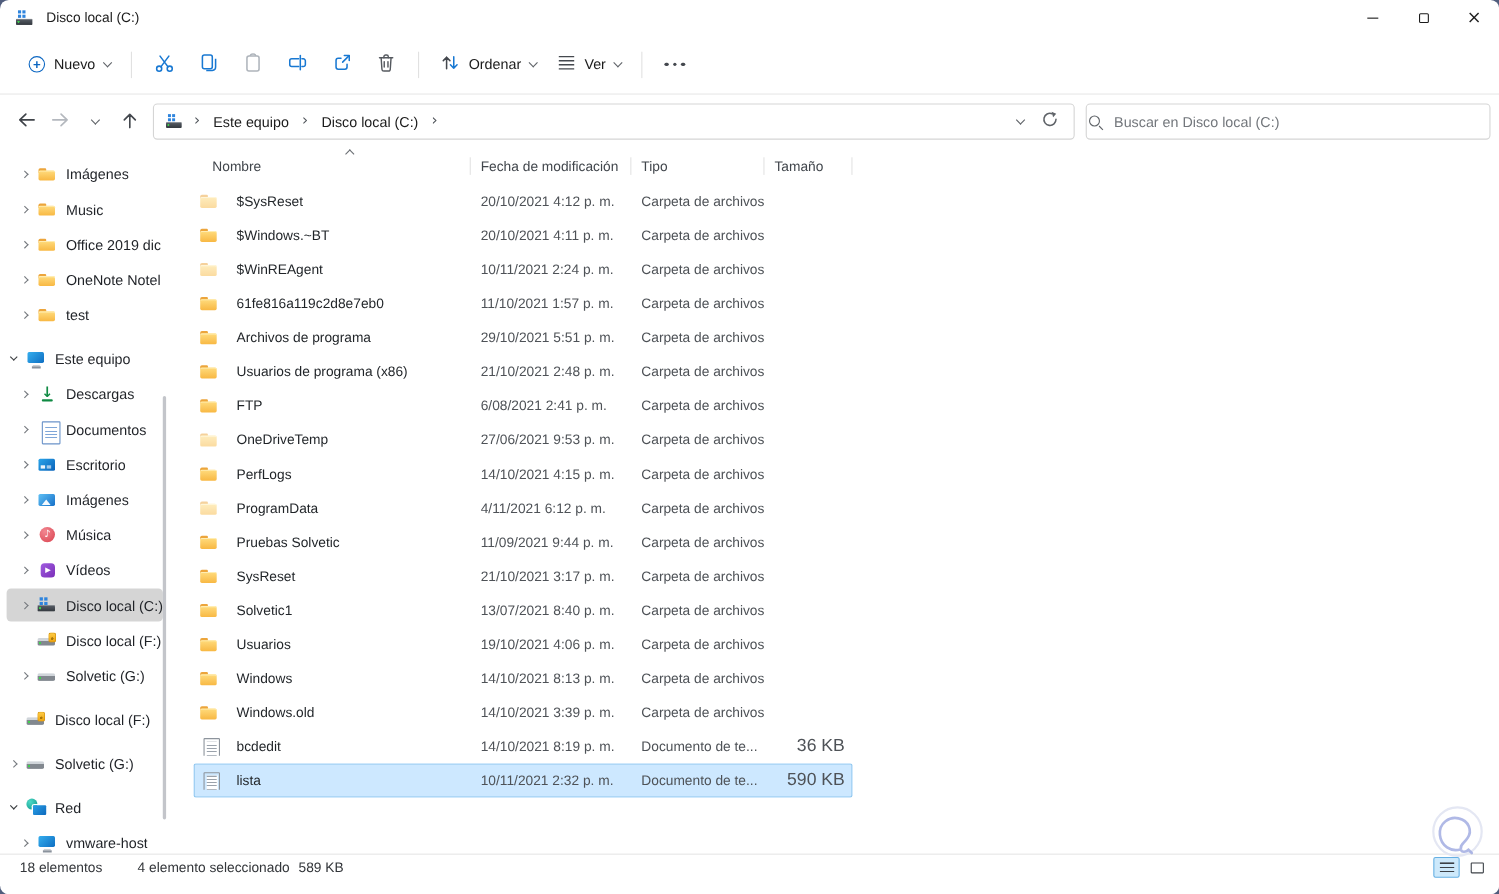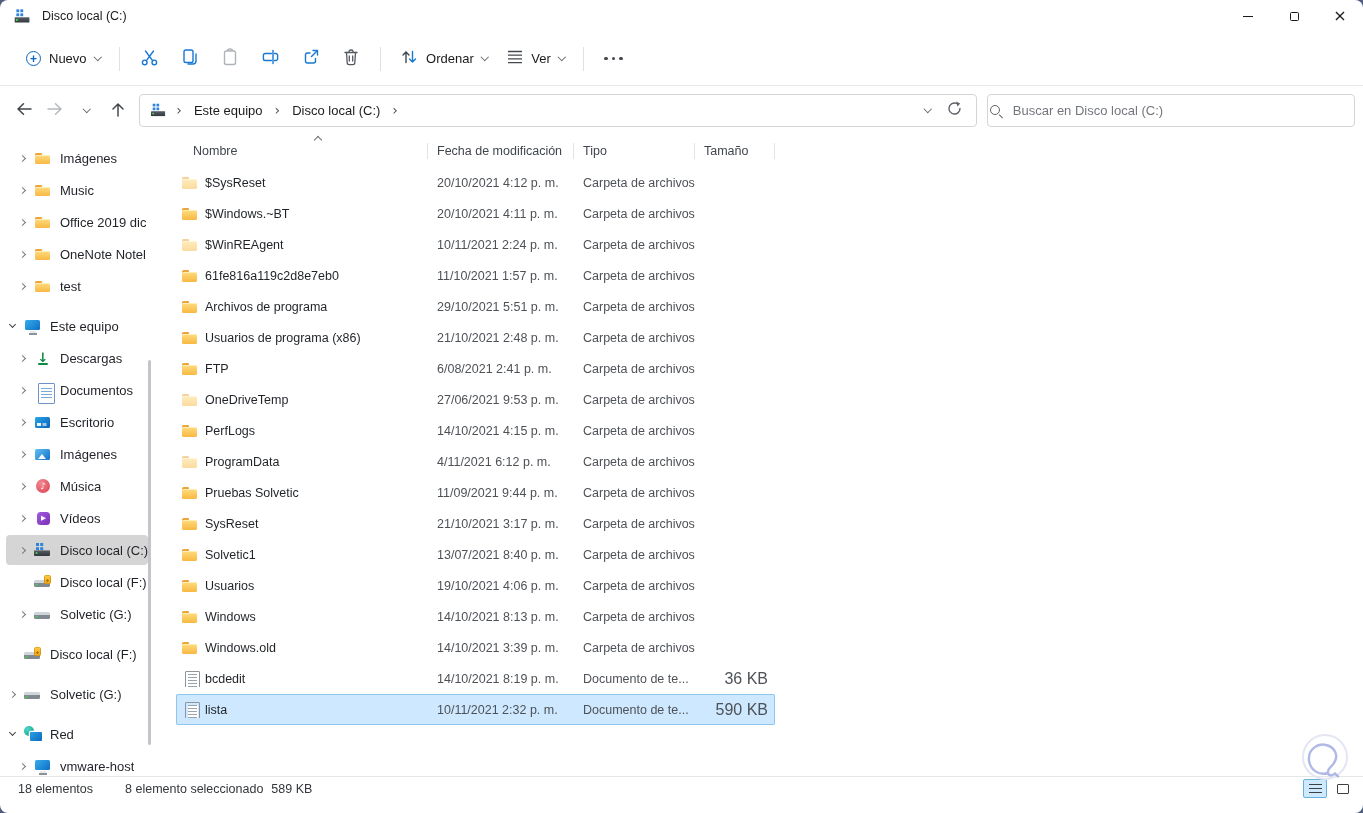--- a/index.html
+++ b/index.html
@@ -113,21 +113,21 @@
   .hdr-cell { position:relative; font-size:12.5px; color:#41464c; height:100%; display:flex; align-items:center; cursor:default; }
   .hdr-cell::after { content:""; position:absolute; right:0; top:8px; width:1px; height:16px; background:#e3e3e3; }
   .hdr-name { padding-left:17px; }
   .hdr-cell.pad { padding-left:9px; }
   .hdr-size { padding-left:9px; }
   .sort-caret { position:absolute; left:139px; top:2px; width:6px; height:6px;
                 border-right:1.3px solid #6a6e73; border-bottom:1.3px solid #6a6e73; transform:rotate(-135deg); }
   .rows { margin-left:16px; width:599px; }
   .frow { display:grid; grid-template-columns:252px 146px 121px 80px; height:31px; align-items:center; border-radius:2px; cursor:default; }
   .frow.selected { background:#cde8ff; box-shadow:0 0 0 1px #8fc6ee inset; }
-  .cell-name { display:flex; align-items:center; gap:6px; padding-left:5px; font-size:12.5px; color:#1f2327; overflow:hidden; white-space:nowrap; }
+  .cell-name { display:flex; align-items:center; gap:16px; padding-left:5px; font-size:12.5px; color:#1f2327; overflow:hidden; white-space:nowrap; }
   .cell-date, .cell-type { font-size:12.5px; color:#4e5257; padding-left:9px; white-space:nowrap; }
   .cell-size { font-size:16px; color:#4e5257; text-align:right; padding-right:7px; white-space:nowrap; }
 
   
   .statusbar { position:absolute; left:0; right:0; bottom:12px; height:25px; border-top:1px solid #e6e6e6; background:#fff;
                display:flex; align-items:center; padding-left:18px; font-size:12.5px; color:#33363a; }
   .statusbar .sel { margin-left:32px; }
   .statusbar .ssize { margin-left:8px; }
   .status-right { position:absolute; right:8px; bottom:3px; display:flex; gap:4px; align-items:center; }
   .view-btn1 { width:24px; height:19px; background:#cde9fb; border:1px solid #66b0e3; border-radius:2px;
@@ -542,21 +542,21 @@
             <span class="cell-date">10/11/2021 2:32 p. m.</span>
             <span class="cell-type">Documento de te...</span>
             <span class="cell-size">590 KB</span>
           </div>
         </div>
     </div>
   </div>
 
   <div class="statusbar">
     <span>18 elementos</span>
-    <span class="sel">8 elemento seleccionado</span>
+    <span class="sel">4 elemento seleccionado</span>
     <span class="ssize">589 KB</span>
     <div class="status-right">
       <button class="view-btn1">
           <i></i>
         </button>
       <button class="view-btn2">
           <i></i>
         </button>
     </div>
   </div>

